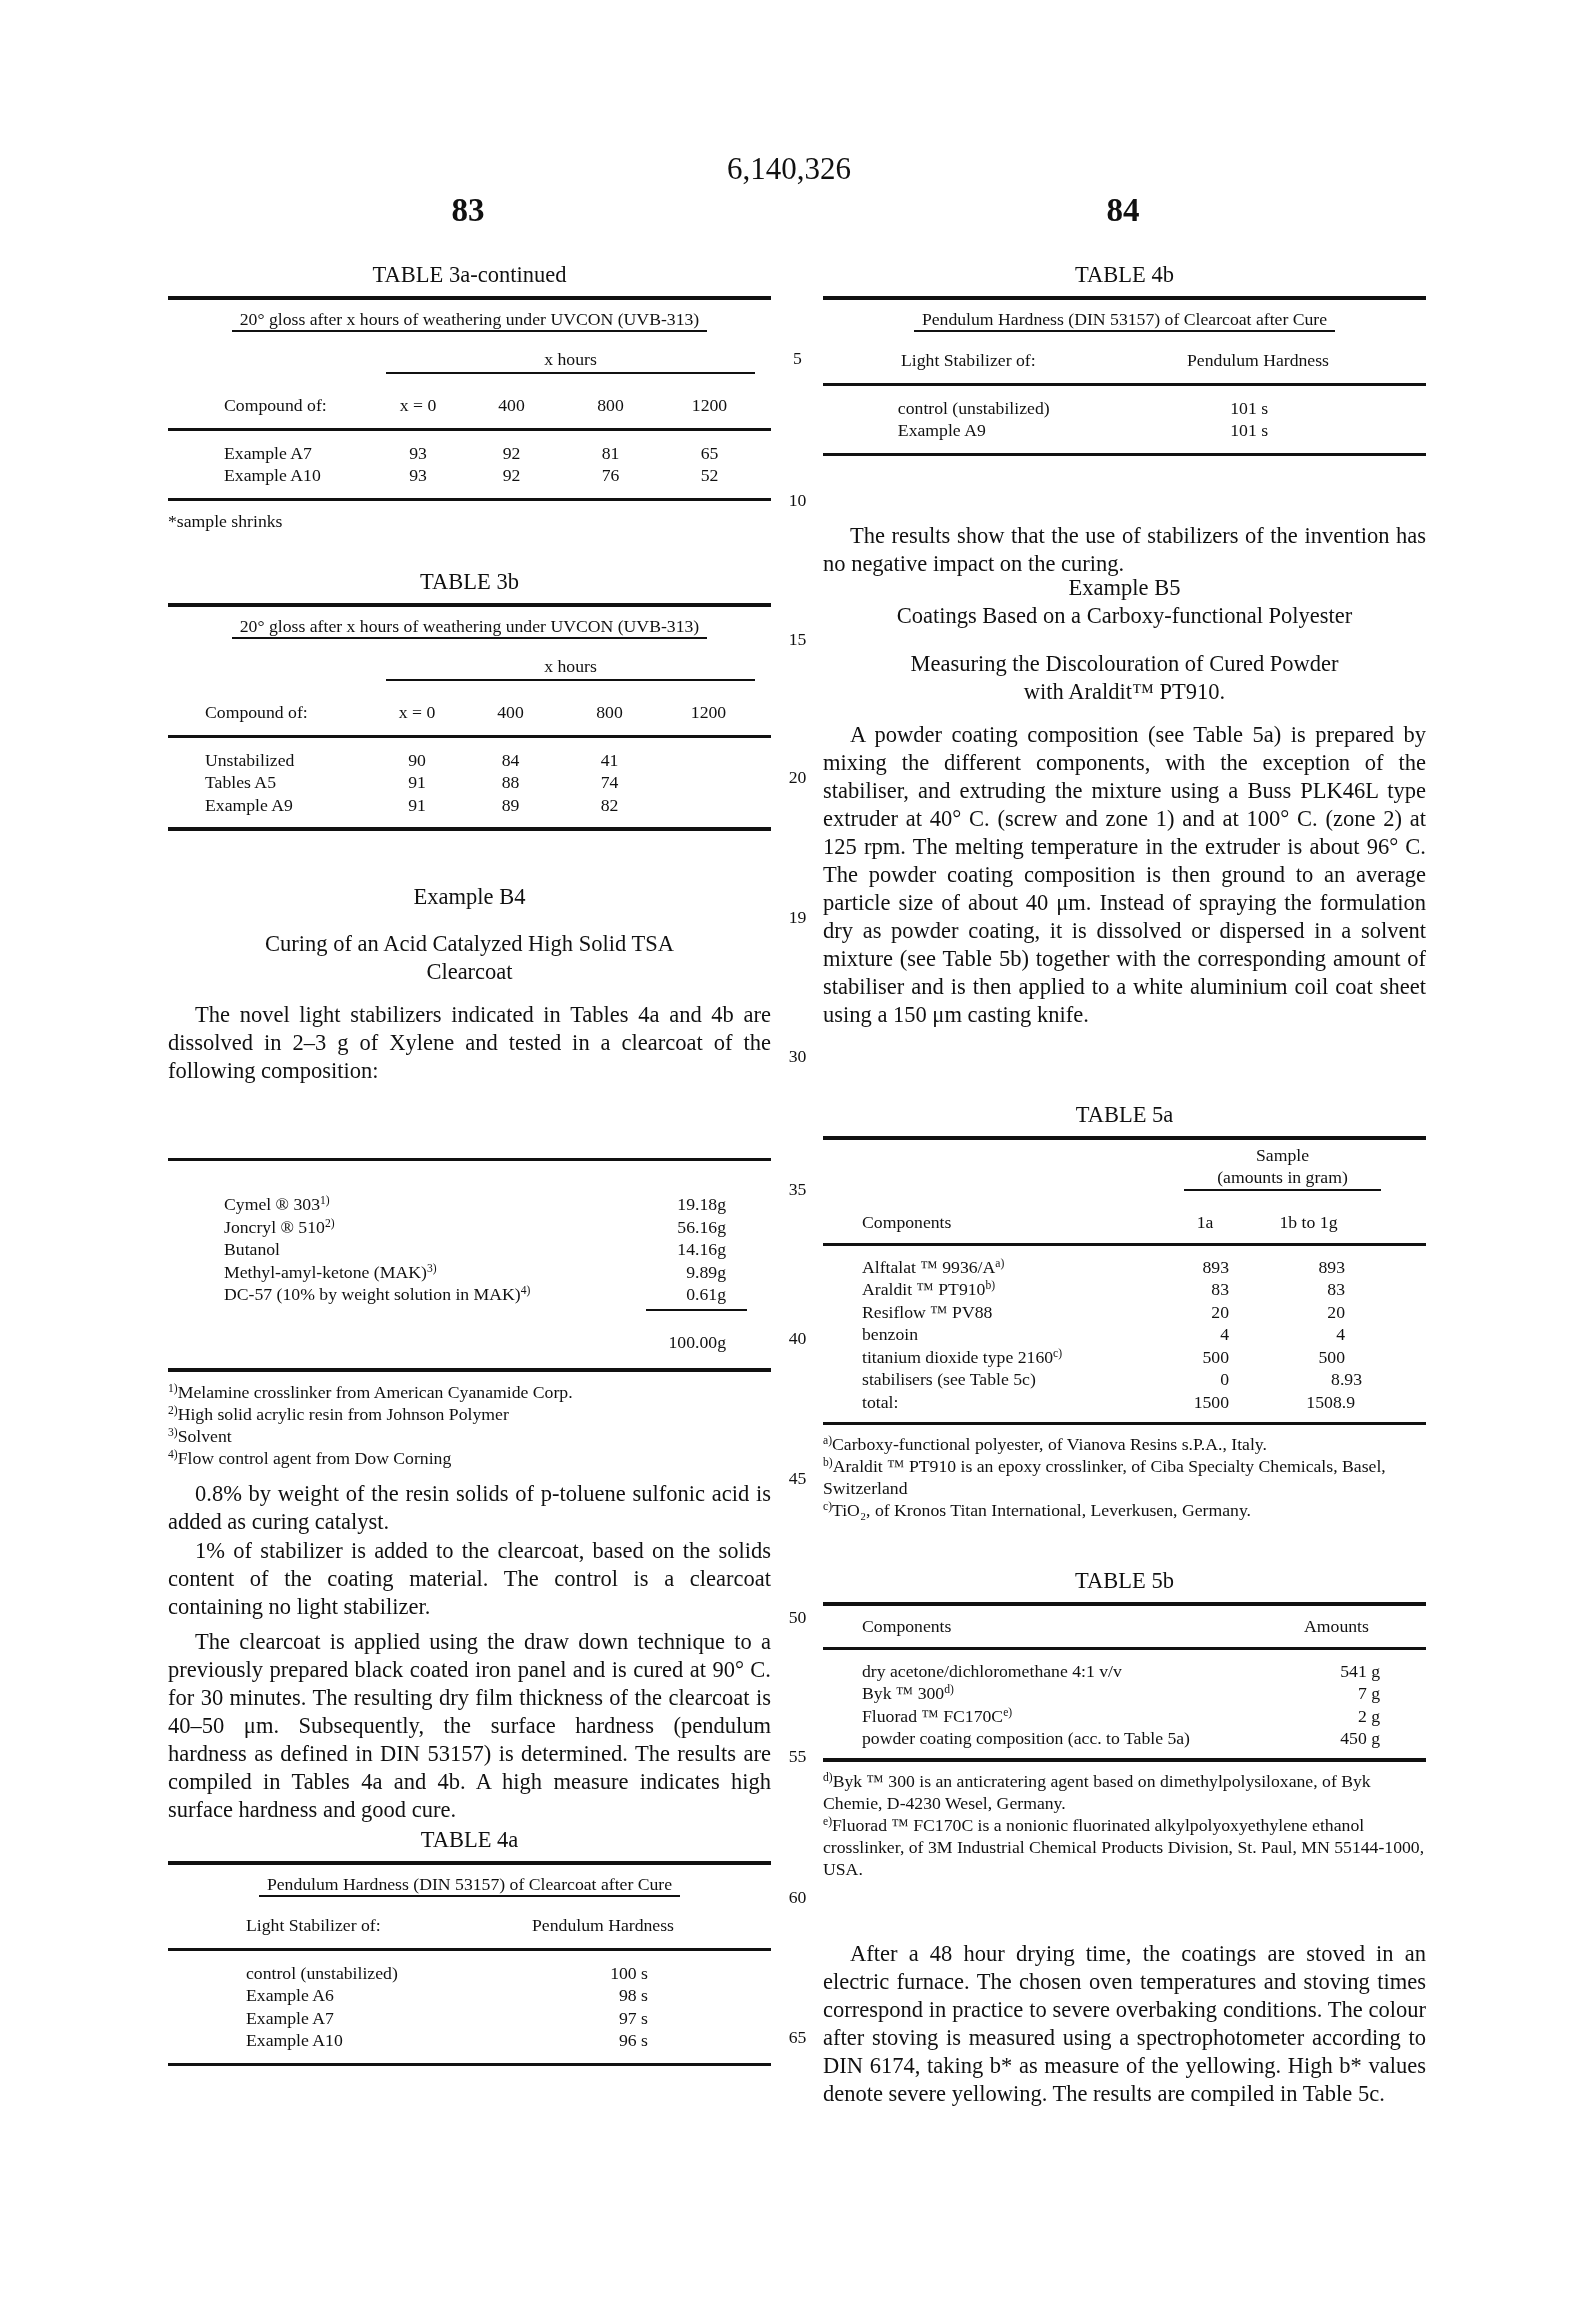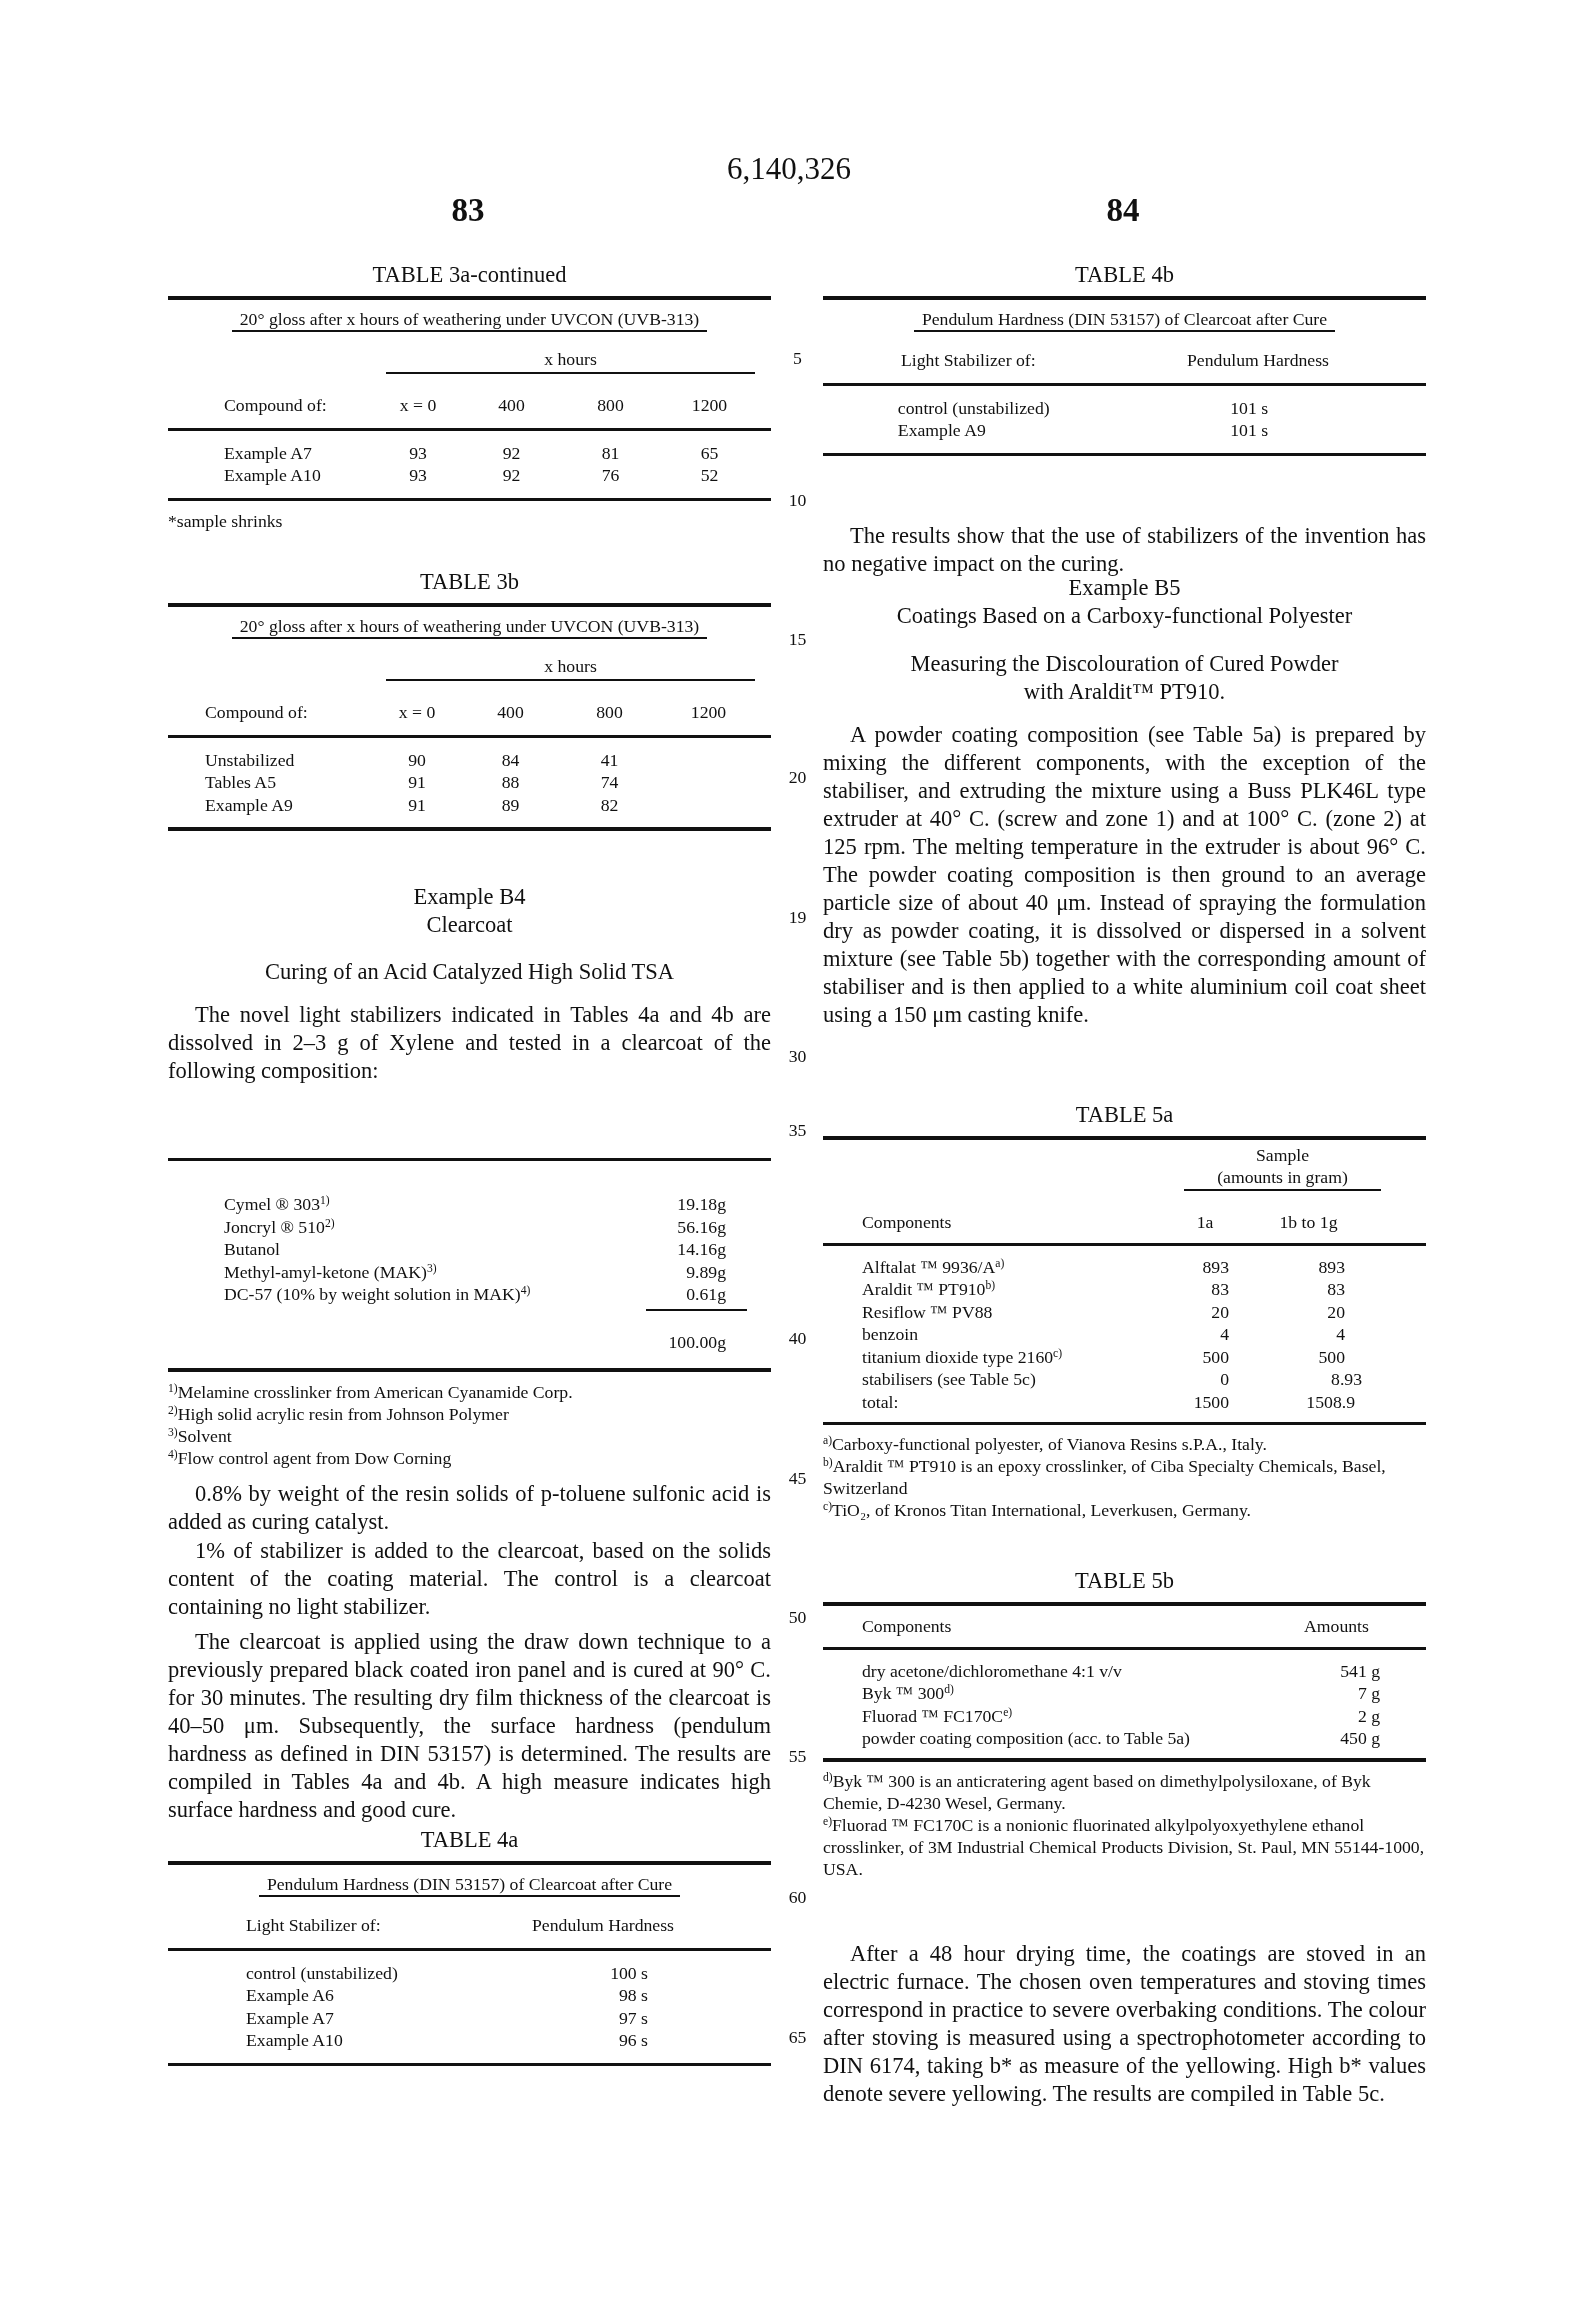--- a/index.html
+++ b/index.html
@@ -34,21 +34,21 @@
 <div class="abs patno">6,140,326</div>
 <div class="abs colno" style="left:400px">83</div>
 <div class="abs colno" style="left:1055px">84</div>
 
 <div class="abs lineno" style="top:348px">5</div>
 <div class="abs lineno" style="top:490px">10</div>
 <div class="abs lineno" style="top:629px">15</div>
 <div class="abs lineno" style="top:767px">20</div>
 <div class="abs lineno" style="top:907px">19</div>
 <div class="abs lineno" style="top:1046px">30</div>
-<div class="abs lineno" style="top:1120px">35</div>
+<div class="abs lineno" style="top:1179px">35</div>
 <div class="abs lineno" style="top:1328px">40</div>
 <div class="abs lineno" style="top:1468px">45</div>
 <div class="abs lineno" style="top:1607px">50</div>
 <div class="abs lineno" style="top:1746px">55</div>
 <div class="abs lineno" style="top:1887px">60</div>
 <div class="abs lineno" style="top:2027px">65</div>
 
 <div class="abs col-left" style="top:262px">
   <div class="ttitle">TABLE 3a-continued</div>
   <div class="rule-thick" style="margin-top:8.2px"></div>
@@ -129,22 +129,22 @@
       <div class="c" style="width:99px">89</div>
       <div class="c" style="width:99px">82</div>
       <div class="c" style="width:99px"></div>
     </div>
   </div>
   <div class="rule-thick" style="margin-top:11px"></div>
 </div>
 
 <div class="abs col-left" style="top:883px">
   <div class="heading">Example B4</div>
+  <div class="heading" style="margin-top:19px">Curing of an Acid Catalyzed High Solid TSA</div>
   <div class="heading">Clearcoat</div>
-  <div class="heading" style="margin-top:19px">Curing of an Acid Catalyzed High Solid TSA</div>
   <div class="para" style="margin-top:15px"><span class="ind"></span><span>The novel light stabilizers indicated in Tables 4a and 4b are dissolved in 2–3 g of Xylene and tested in a clearcoat of the following composition:</span></div>
 </div>
 
 <div class="abs col-left" style="top:1158px">
   <div class="rule-thick"></div>
   <div class="tbl-text" style="margin-top:32px">
     <div class="row">
       <div style="width:56px"></div>
       <div style="width:422px"><span>Cymel ® 303</span><sup>1)</sup></div>
       <div class="r" style="width:80px">19.18g</div>

